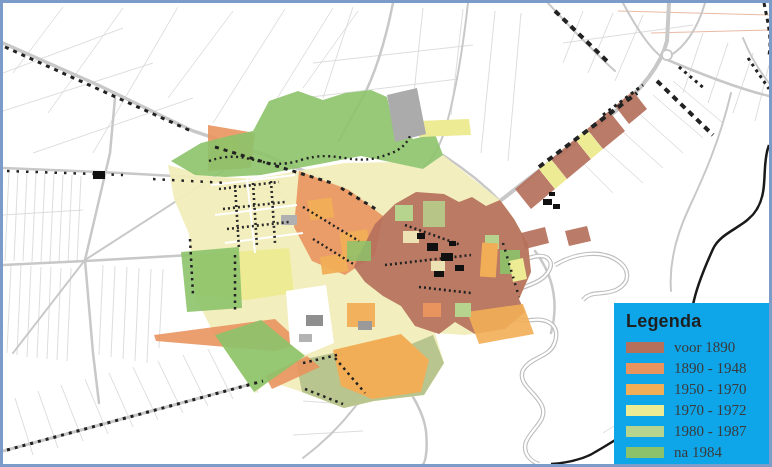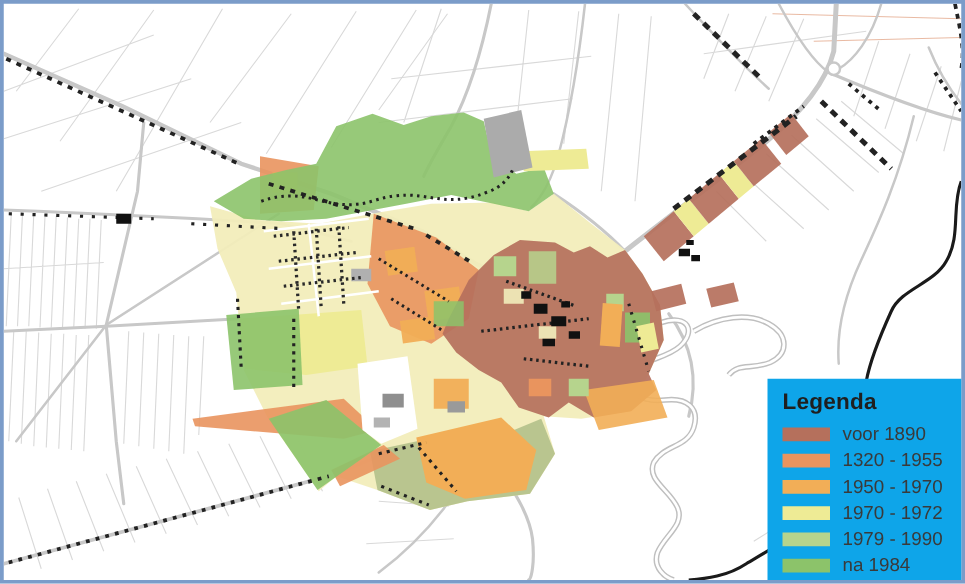--- a/index.html
+++ b/index.html
@@ -15,21 +15,21 @@
     background:#0ea5e9; padding:8px 0 0 12px; box-sizing:border-box;
   }
   .legend-title{
     font-family:"Liberation Sans",sans-serif;
     font-weight:bold; font-size:18px; color:#1f1f1f; margin-bottom:5px;
     letter-spacing:.2px;
   }
   .legend-row{display:flex; align-items:center; height:21px;}
   .swatch{width:38px; height:11px; display:inline-block; margin-right:10px; flex:0 0 38px;}
   .legend-label{
-    font-family:Liberation Sans, sans-serif; font-size:15px; color:#3a3a3a;
+    font-family:Liberation Serif, serif; font-size:15px; color:#3a3a3a;
     white-space:nowrap;
   }
 </style>
 </head>
 <body>
 
 <div class="frame">
   <svg class="map-svg" viewBox="0 0 766 461">
 
     <g stroke="var(--parcel)" stroke-width="0.9" fill="none">
@@ -179,33 +179,33 @@
 
   <div class="legend">
     <div class="legend-title">Legenda</div>
     <div class="legend-items">
         <div class="legend-row">
           <span class="swatch" style="background: rgb(181, 112, 92);"></span>
           <span class="legend-label">voor 1890</span>
         </div>
         <div class="legend-row">
           <span class="swatch" style="background: rgb(233, 148, 94);"></span>
-          <span class="legend-label">1320 - 1955</span>
+          <span class="legend-label">1890 - 1948</span>
         </div>
         <div class="legend-row">
           <span class="swatch" style="background: rgb(242, 174, 87);"></span>
           <span class="legend-label">1950 - 1970</span>
         </div>
         <div class="legend-row">
           <span class="swatch" style="background: rgb(238, 235, 149);"></span>
           <span class="legend-label">1970 - 1972</span>
         </div>
         <div class="legend-row">
           <span class="swatch" style="background: rgb(182, 212, 141);"></span>
-          <span class="legend-label">1979 - 1990</span>
+          <span class="legend-label">1980 - 1987</span>
         </div>
         <div class="legend-row">
           <span class="swatch" style="background: rgb(140, 195, 106);"></span>
           <span class="legend-label">na 1984</span>
         </div>
       </div>
   </div>
 </div>
 
 </body></html>

